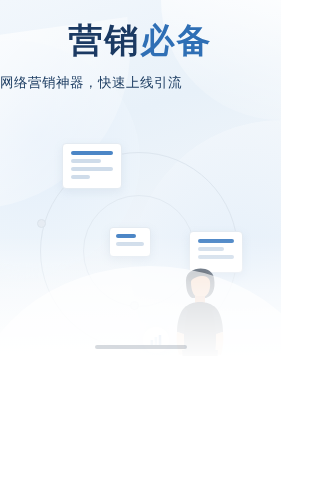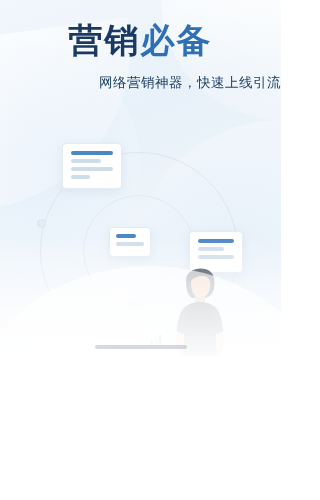--- a/index.html
+++ b/index.html
@@ -86,21 +86,21 @@
     color: #1b3a63;
   }
   .headline .seg2 {
     color: #2f6fb5;
   }
   .subline {
     position: absolute;
     top: 74px;
     left: 0;
     right: 0;
-    text-align: right;
+    text-align: left;
     font-size: 13.5px;
     color: #1f3f64;
     letter-spacing: 0.5px;
     font-family: "DejaVu Sans", "Liberation Sans", sans-serif;
   }
 
   
   .ring {
     position: absolute;
     border-radius: 50%;

